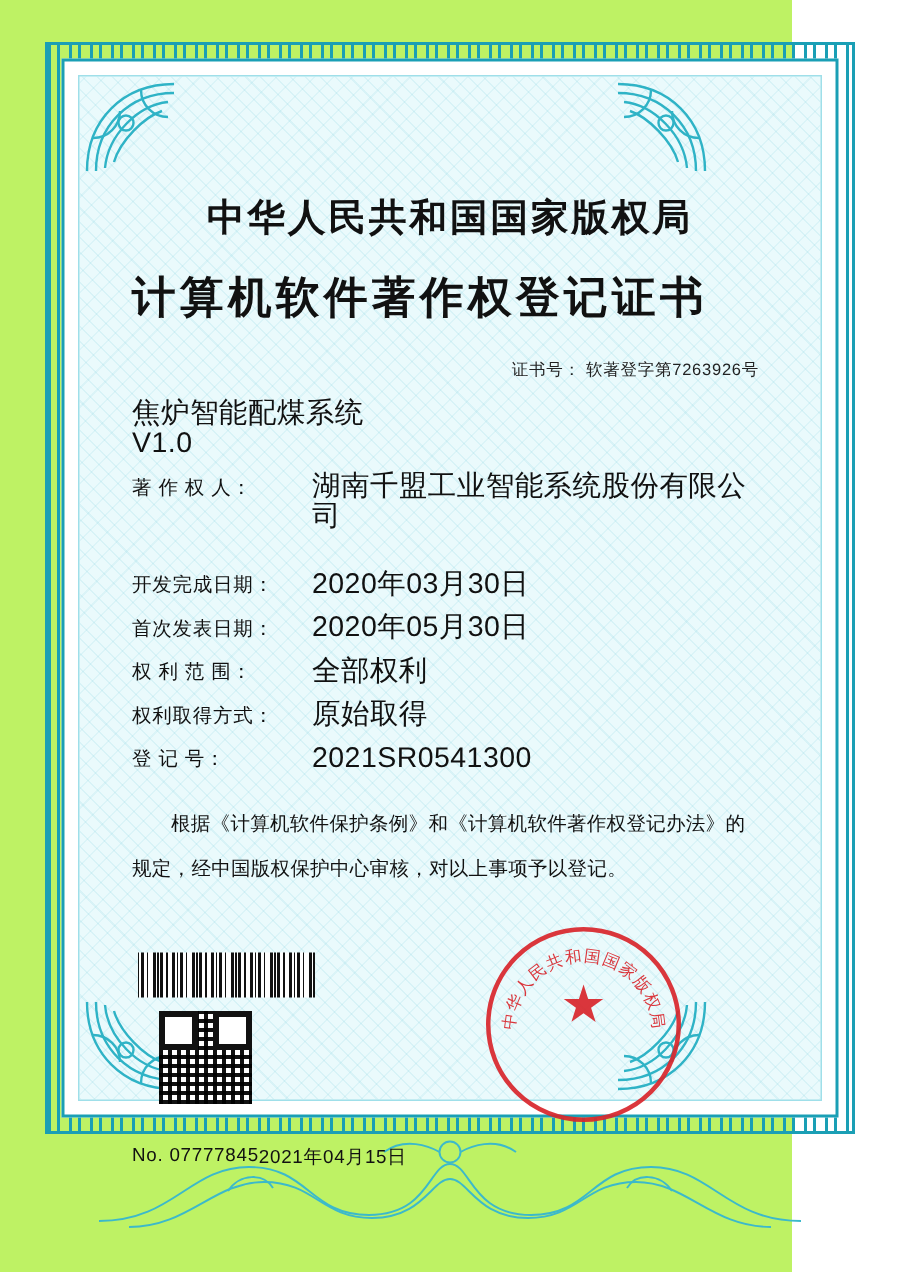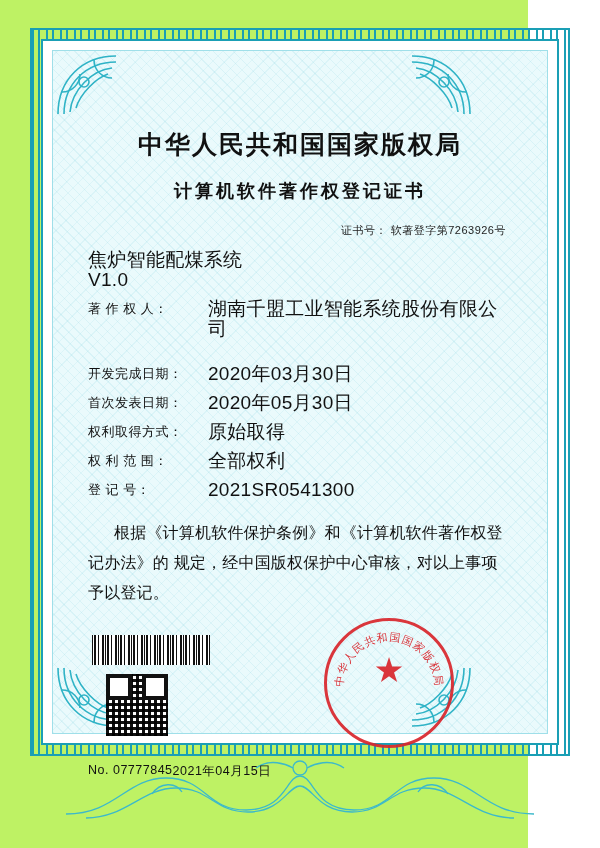--- a/index.html
+++ b/index.html
@@ -112,24 +112,23 @@
     margin-top: 78px;
     text-align: center;
     font-family: "DejaVu Serif", serif;
     font-weight: bold;
     font-size: 25px;
     letter-spacing: 2px;
     color: #111111;
   }
   .title-sub {
     margin-top: 18px;
-    text-align: center;
     font-family: "DejaVu Serif", serif;
     font-weight: bold;
-    font-size: 18px;
+    font-size: 29px;
     letter-spacing: 3px;
     color: #111111;
   }
 
   .cert-no {
     margin-top: 20px;
     text-align: right;
     font-size: 11px;
     color: #222222;
     padding-right: 6px;
@@ -159,21 +158,21 @@
     letter-spacing: 0.3px;
   }
   .field-value .v2 {
     display: block;
   }
 
   .gap-row { height: 16px; }
 
   .paragraph {
     margin-top: 18px;
-    font-size: 16px;
+    font-size: 13px;
     line-height: 30px;
     color: #111111;
     text-indent: 26px;
     letter-spacing: 0.2px;
   }
 
   
   .codes {
     position: absolute;
     left: 92px;
@@ -373,27 +372,27 @@
         <div class="field-label">开发完成日期：</div>
         <div class="field-value">2020年03月30日</div>
       </div>
 
       <div class="field-row">
         <div class="field-label">首次发表日期：</div>
         <div class="field-value">2020年05月30日</div>
       </div>
 
       <div class="field-row">
+        <div class="field-label">权 利 范 围：</div>
+        <div class="field-value">全部权利</div>
+      </div>
+
+      <div class="field-row">
         <div class="field-label">权利取得方式：</div>
         <div class="field-value">原始取得</div>
-      </div>
-
-      <div class="field-row">
-        <div class="field-label">权 利 范 围：</div>
-        <div class="field-value">全部权利</div>
       </div>
 
       <div class="field-row">
         <div class="field-label">登 记 号：</div>
         <div class="field-value">2021SR0541300</div>
       </div>
 
     </div>
 
     <div class="paragraph">

